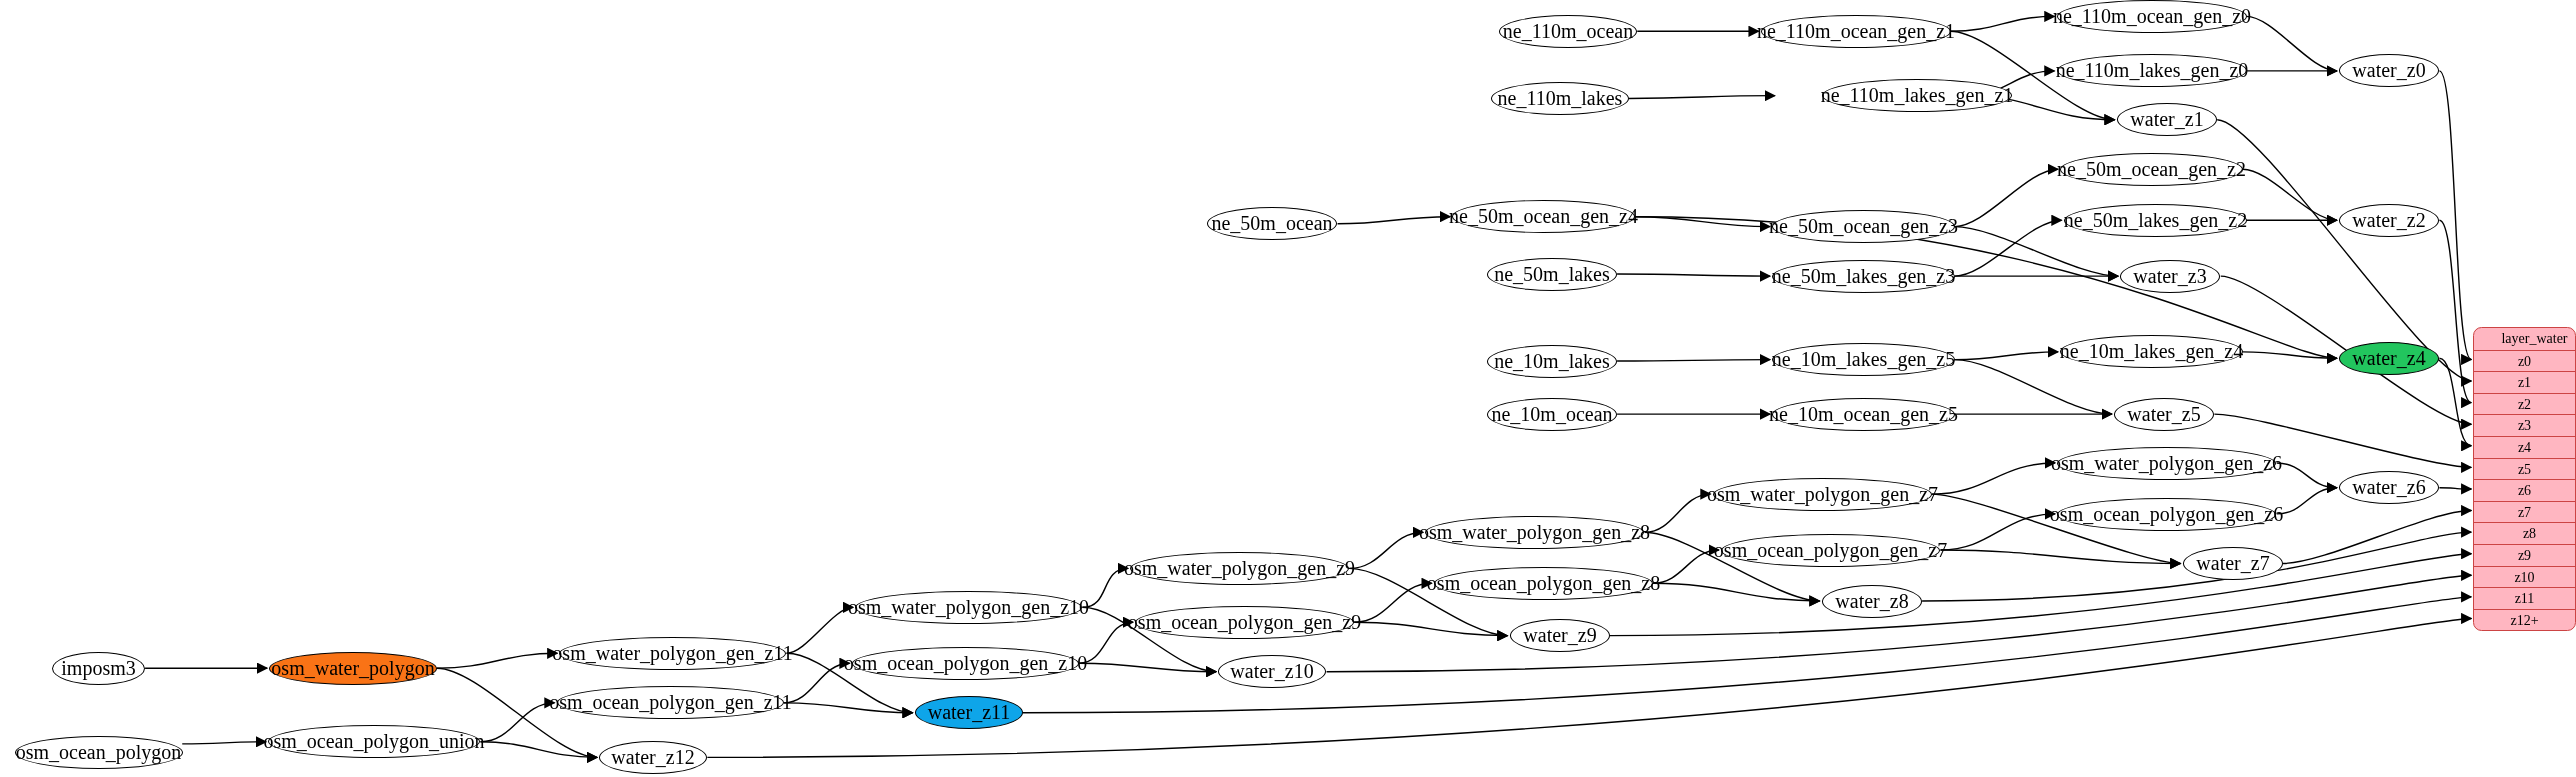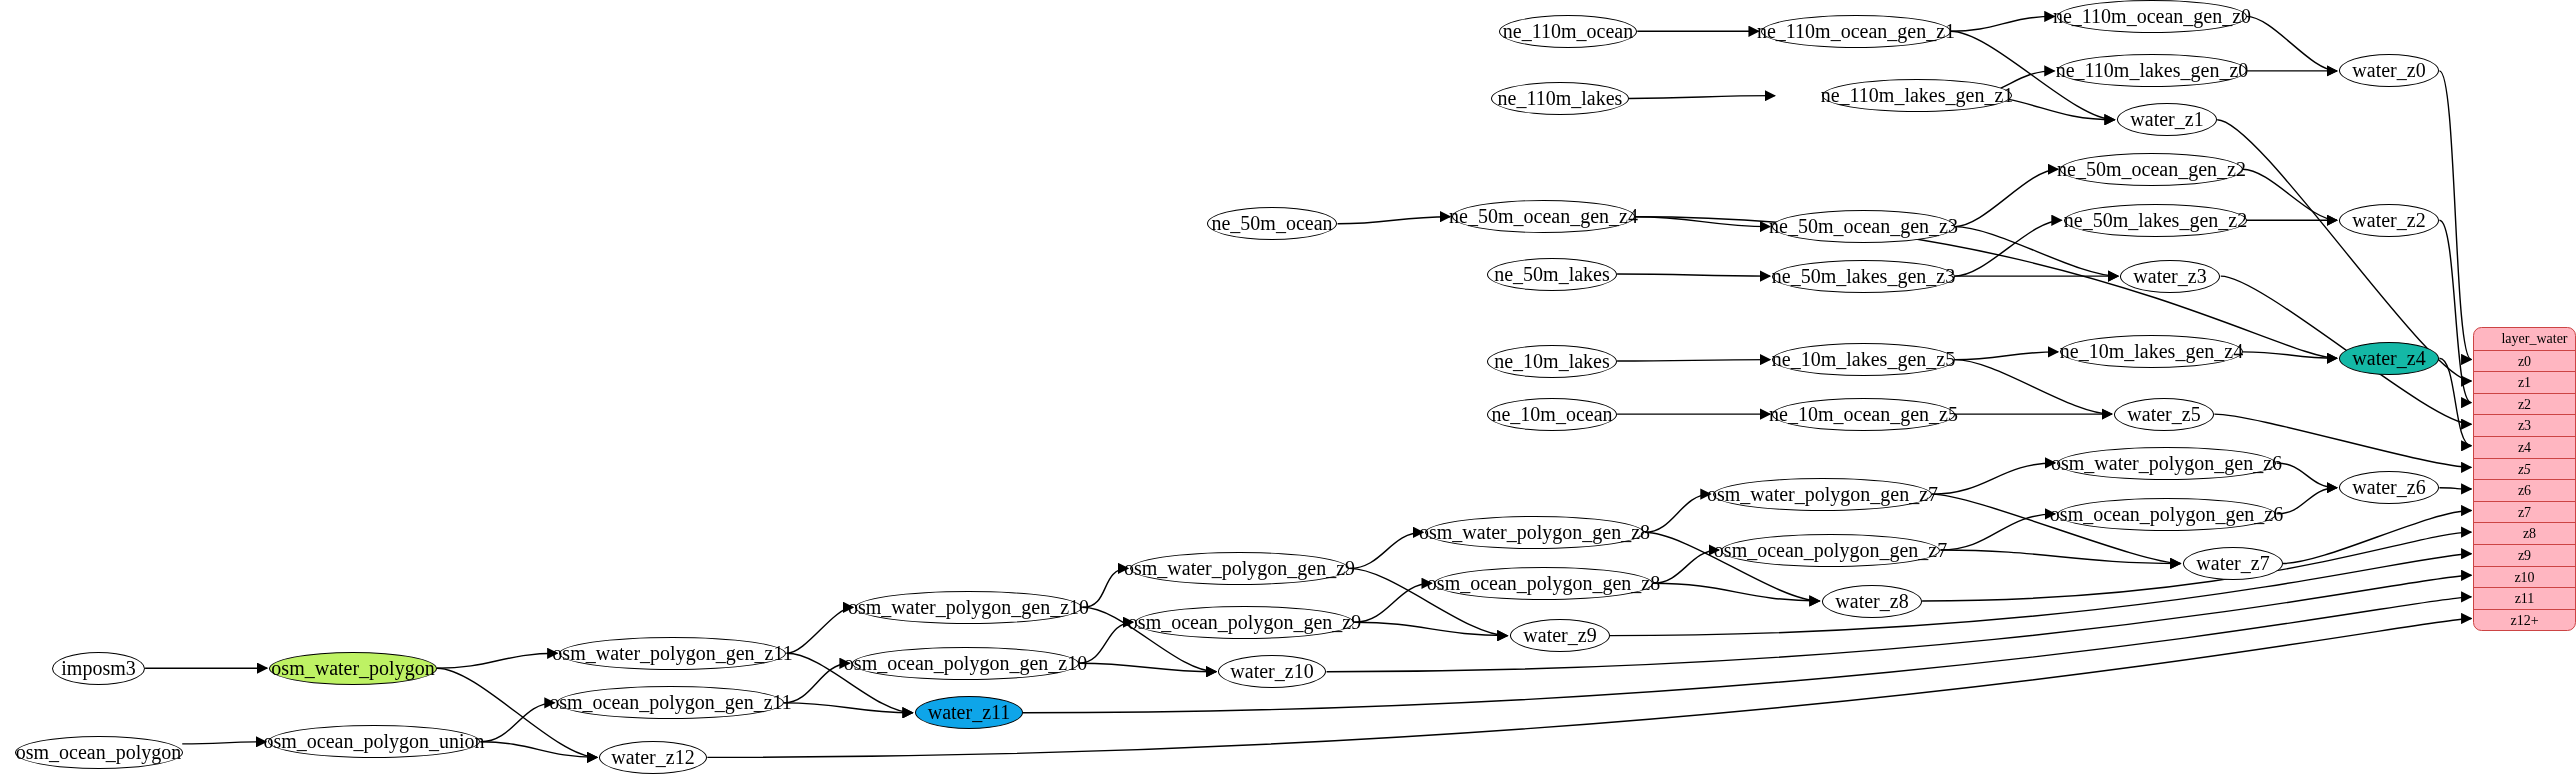--- a/index.html
+++ b/index.html
@@ -142,21 +142,21 @@
     <div class="node" style="left: 1772px; top: 210px; width: 183px; height: 33px; background: rgb(255, 255, 255); border-color: rgb(0, 0, 0); color: rgb(0, 0, 0);">ne_50m_ocean_gen_z3</div>
     <div class="node" style="left: 2060px; top: 153px; width: 183px; height: 33px; background: rgb(255, 255, 255); border-color: rgb(0, 0, 0); color: rgb(0, 0, 0);">ne_50m_ocean_gen_z2</div>
     <div class="node" style="left: 1487px; top: 258px; width: 130px; height: 33px; background: rgb(255, 255, 255); border-color: rgb(0, 0, 0); color: rgb(0, 0, 0);">ne_50m_lakes</div>
     <div class="node" style="left: 1772px; top: 260px; width: 183px; height: 33px; background: rgb(255, 255, 255); border-color: rgb(0, 0, 0); color: rgb(0, 0, 0);">ne_50m_lakes_gen_z3</div>
     <div class="node" style="left: 2064px; top: 204px; width: 183px; height: 33px; background: rgb(255, 255, 255); border-color: rgb(0, 0, 0); color: rgb(0, 0, 0);">ne_50m_lakes_gen_z2</div>
     <div class="node" style="left: 2339px; top: 204px; width: 100px; height: 33px; background: rgb(255, 255, 255); border-color: rgb(0, 0, 0); color: rgb(0, 0, 0);">water_z2</div>
     <div class="node" style="left: 2120px; top: 260px; width: 100px; height: 33px; background: rgb(255, 255, 255); border-color: rgb(0, 0, 0); color: rgb(0, 0, 0);">water_z3</div>
     <div class="node" style="left: 1487px; top: 345px; width: 130px; height: 33px; background: rgb(255, 255, 255); border-color: rgb(0, 0, 0); color: rgb(0, 0, 0);">ne_10m_lakes</div>
     <div class="node" style="left: 1772px; top: 343px; width: 183px; height: 33px; background: rgb(255, 255, 255); border-color: rgb(0, 0, 0); color: rgb(0, 0, 0);">ne_10m_lakes_gen_z5</div>
     <div class="node" style="left: 2060px; top: 335px; width: 183px; height: 33px; background: rgb(255, 255, 255); border-color: rgb(0, 0, 0); color: rgb(0, 0, 0);">ne_10m_lakes_gen_z4</div>
-    <div class="node" style="left: 2339px; top: 342px; width: 100px; height: 33px; background: #14b8a6; border-color: rgb(0, 0, 0); color: rgb(0, 0, 0);">water_z4</div>
+    <div class="node" style="left: 2339px; top: 342px; width: 100px; height: 33px; background: #22c55e; border-color: rgb(0, 0, 0); color: rgb(0, 0, 0);">water_z4</div>
     <div class="node" style="left: 1487px; top: 398px; width: 130px; height: 33px; background: rgb(255, 255, 255); border-color: rgb(0, 0, 0); color: rgb(0, 0, 0);">ne_10m_ocean</div>
     <div class="node" style="left: 1772px; top: 398px; width: 183px; height: 33px; background: rgb(255, 255, 255); border-color: rgb(0, 0, 0); color: rgb(0, 0, 0);">ne_10m_ocean_gen_z5</div>
     <div class="node" style="left: 2114px; top: 398px; width: 100px; height: 33px; background: rgb(255, 255, 255); border-color: rgb(0, 0, 0); color: rgb(0, 0, 0);">water_z5</div>
     <div class="node" style="left: 2057px; top: 447px; width: 219px; height: 33px; background: rgb(255, 255, 255); border-color: rgb(0, 0, 0); color: rgb(0, 0, 0);">osm_water_polygon_gen_z6</div>
     <div class="node" style="left: 2057px; top: 498px; width: 219px; height: 33px; background: rgb(255, 255, 255); border-color: rgb(0, 0, 0); color: rgb(0, 0, 0);">osm_ocean_polygon_gen_z6</div>
     <div class="node" style="left: 2339px; top: 471px; width: 100px; height: 33px; background: rgb(255, 255, 255); border-color: rgb(0, 0, 0); color: rgb(0, 0, 0);">water_z6</div>
     <div class="node" style="left: 1713px; top: 478px; width: 219px; height: 33px; background: rgb(255, 255, 255); border-color: rgb(0, 0, 0); color: rgb(0, 0, 0);">osm_water_polygon_gen_z7</div>
     <div class="node" style="left: 1721px; top: 534px; width: 219px; height: 33px; background: rgb(255, 255, 255); border-color: rgb(0, 0, 0); color: rgb(0, 0, 0);">osm_ocean_polygon_gen_z7</div>
     <div class="node" style="left: 2183px; top: 547px; width: 100px; height: 33px; background: rgb(255, 255, 255); border-color: rgb(0, 0, 0); color: rgb(0, 0, 0);">water_z7</div>
     <div class="node" style="left: 1425px; top: 516px; width: 219px; height: 33px; background: rgb(255, 255, 255); border-color: rgb(0, 0, 0); color: rgb(0, 0, 0);">osm_water_polygon_gen_z8</div>
@@ -166,31 +166,31 @@
     <div class="node" style="left: 1135px; top: 606px; width: 219px; height: 33px; background: rgb(255, 255, 255); border-color: rgb(0, 0, 0); color: rgb(0, 0, 0);">osm_ocean_polygon_gen_z9</div>
     <div class="node" style="left: 1510px; top: 619px; width: 100px; height: 33px; background: rgb(255, 255, 255); border-color: rgb(0, 0, 0); color: rgb(0, 0, 0);">water_z9</div>
     <div class="node" style="left: 855px; top: 591px; width: 227px; height: 33px; background: rgb(255, 255, 255); border-color: rgb(0, 0, 0); color: rgb(0, 0, 0);">osm_water_polygon_gen_z10</div>
     <div class="node" style="left: 852px; top: 647px; width: 227px; height: 33px; background: rgb(255, 255, 255); border-color: rgb(0, 0, 0); color: rgb(0, 0, 0);">osm_ocean_polygon_gen_z10</div>
     <div class="node" style="left: 1218px; top: 655px; width: 108px; height: 33px; background: rgb(255, 255, 255); border-color: rgb(0, 0, 0); color: rgb(0, 0, 0);">water_z10</div>
     <div class="node" style="left: 559px; top: 637px; width: 227px; height: 33px; background: rgb(255, 255, 255); border-color: rgb(0, 0, 0); color: rgb(0, 0, 0);">osm_water_polygon_gen_z11</div>
     <div class="node" style="left: 557px; top: 686px; width: 227px; height: 33px; background: rgb(255, 255, 255); border-color: rgb(0, 0, 0); color: rgb(0, 0, 0);">osm_ocean_polygon_gen_z11</div>
     <div class="node" style="left: 915px; top: 696px; width: 108px; height: 33px; background: #0ea5e9; border-color: rgb(0, 0, 0); color: rgb(0, 0, 0);">water_z11</div>
     <div class="node" style="left: 599px; top: 741px; width: 108px; height: 33px; background: rgb(255, 255, 255); border-color: rgb(0, 0, 0); color: rgb(0, 0, 0);">water_z12</div>
     <div class="node" style="left: 52px; top: 652px; width: 93px; height: 33px; background: rgb(255, 255, 255); border-color: rgb(0, 0, 0); color: rgb(0, 0, 0);">imposm3</div>
-    <div class="node" style="left: 269px; top: 652px; width: 168px; height: 33px; background: #bef264; border-color: rgb(0, 0, 0); color: rgb(0, 0, 0);">osm_water_polygon</div>
+    <div class="node" style="left: 269px; top: 652px; width: 168px; height: 33px; background: #f97316; border-color: rgb(0, 0, 0); color: rgb(0, 0, 0);">osm_water_polygon</div>
     <div class="node" style="left: 14.5px; top: 736px; width: 168px; height: 33px; background: rgb(255, 255, 255); border-color: rgb(0, 0, 0); color: rgb(0, 0, 0);">osm_ocean_polygon</div>
     <div class="node" style="left: 268px; top: 725px; width: 212px; height: 33px; background: rgb(255, 255, 255); border-color: rgb(0, 0, 0); color: rgb(0, 0, 0);">osm_ocean_polygon_union</div>
     <div id="record" style="left: 2473px; top: 327px; width: 103px; background: rgb(255, 182, 193); border: 1.4px solid rgb(204, 68, 68); color: rgb(0, 0, 0);">
       <div class="rec-row" style="height: 21.6px; line-height: 21.6px; margin-left: 20px;">layer_water</div>
       <div class="rec-row" style="height: 21.6px; line-height: 21.6px; border-top: 0.7px solid rgb(204, 68, 68);">z0</div>
       <div class="rec-row" style="height: 21.6px; line-height: 21.6px; border-top: 0.7px solid rgb(204, 68, 68);">z1</div>
       <div class="rec-row" style="height: 21.6px; line-height: 21.6px; border-top: 0.7px solid rgb(204, 68, 68);">z2</div>
       <div class="rec-row" style="height: 21.6px; line-height: 21.6px; border-top: 0.7px solid rgb(204, 68, 68);">z3</div>
       <div class="rec-row" style="height: 21.6px; line-height: 21.6px; border-top: 0.7px solid rgb(204, 68, 68);">z4</div>
-      <div class="rec-row" style="height: 21.6px; line-height: 21.6px; border-top: 0.7px solid rgb(204, 68, 68); font-style: italic;">z5</div>
+      <div class="rec-row" style="height: 21.6px; line-height: 21.6px; border-top: 0.7px solid rgb(204, 68, 68);">z5</div>
       <div class="rec-row" style="height: 21.6px; line-height: 21.6px; border-top: 0.7px solid rgb(204, 68, 68);">z6</div>
       <div class="rec-row" style="height: 21.6px; line-height: 21.6px; border-top: 0.7px solid rgb(204, 68, 68);">z7</div>
       <div class="rec-row" style="height: 21.6px; line-height: 21.6px; border-top: 0.7px solid rgb(204, 68, 68); padding-left: 10px;">z8</div>
       <div class="rec-row" style="height: 21.6px; line-height: 21.6px; border-top: 0.7px solid rgb(204, 68, 68);">z9</div>
       <div class="rec-row" style="height: 21.6px; line-height: 21.6px; border-top: 0.7px solid rgb(204, 68, 68);">z10</div>
       <div class="rec-row" style="height: 21.6px; line-height: 21.6px; border-top: 0.7px solid rgb(204, 68, 68);">z11</div>
       <div class="rec-row" style="height: 21.6px; line-height: 21.6px; border-top: 0.7px solid rgb(204, 68, 68);">z12+</div>
     </div>
   </div>
 

